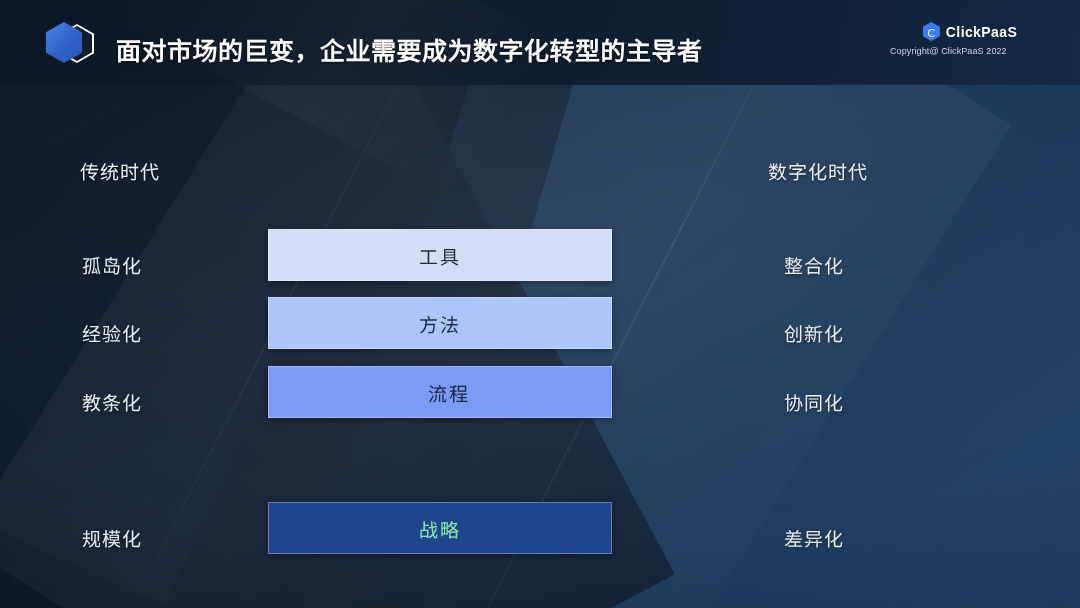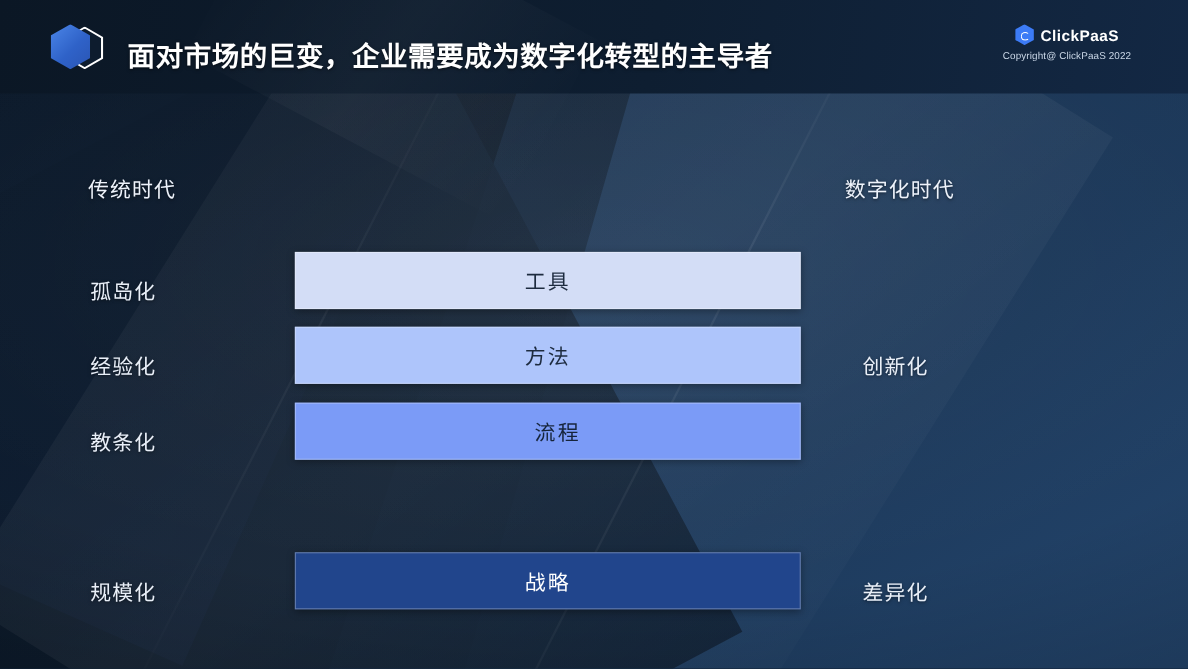--- a/index.html
+++ b/index.html
@@ -109,21 +109,21 @@
   }
   #slide-title{
     position:absolute; left:116px; top:31px;
     font-size:25px; font-weight:bold; color:#ffffff;
     letter-spacing:.5px;
     text-shadow:0 1px 3px rgba(0,0,0,.6);
     white-space:nowrap;
   }
 
   #brand{
-    position:absolute; right:30px; top:22px; text-align:center;
+    position:absolute; right:30px; top:22px; text-align:left;
     width:160px;
   }
   #brand .brand-row{
     display:flex; align-items:center; justify-content:center; gap:6px;
   }
   #brand .mark{
     width:17px; height:19px; position:relative; flex:0 0 auto;
     clip-path:polygon(50% 0%,100% 25%,100% 75%,50% 100%,0% 75%,0% 25%);
     background:#3c7bf6;
   }
@@ -158,21 +158,21 @@
   .side-label{
     position:absolute; top:12px; height:52px; line-height:52px;
     font-size:19px; color:#e9eff8; letter-spacing:1px;
     text-shadow:0 1px 3px rgba(0,0,0,.5);
     white-space:nowrap;
   }
   .side-left { left:82px; }
   .side-right{ left:784px; }
 
   .chip{
-    position:absolute; left:268px; top:0; width:460px; height:52px;
+    position:absolute; left:268px; top:0; width:344px; height:52px;
     display:flex; align-items:center; justify-content:center;
     font-size:19px; letter-spacing:2px;
     border:1px solid rgba(255,255,255,.30);
     box-shadow:0 2px 7px rgba(0,0,0,.35);
   }
 </style>
 </head>
 <body>
 
 <div id="slide">
@@ -209,33 +209,35 @@
   </div>
 
   <div id="body">
     <div class="col-head" id="head-left">传统时代</div>
     <div class="col-head" id="head-right">数字化时代</div>
 
     <div id="rows">
         <div class="row" style="top: 144px;">
           <div class="side-label side-left">孤岛化</div>
           <div class="chip" style="background: rgb(211, 221, 246); color: rgb(29, 43, 63);">工具</div>
+          <div class="side-label side-right">整合化</div>
         </div>
         <div class="row" style="top: 212px;">
           <div class="side-label side-left">经验化</div>
           <div class="chip" style="background: rgb(174, 197, 251); color: rgb(29, 43, 63);">方法</div>
           <div class="side-label side-right">创新化</div>
         </div>
         <div class="row" style="top: 281px;">
           <div class="side-label side-left">教条化</div>
           <div class="chip" style="background: rgb(123, 155, 247); color: rgb(22, 36, 58); padding-left: 18px;">流程</div>
+          <div class="side-label side-right">协同化</div>
         </div>
         <div class="row" style="top: 349px;">
         </div>
         <div class="row" style="top: 417px;">
           <div class="side-label side-left">规模化</div>
-          <div class="chip" style="background: rgb(33, 69, 140); color: #ffffff;">战略</div>
+          <div class="chip" style="background: rgb(33, 69, 140); color: #86efac;">战略</div>
           <div class="side-label side-right">差异化</div>
         </div>
       </div>
   </div>
 
 </div>
 
 </body></html>

